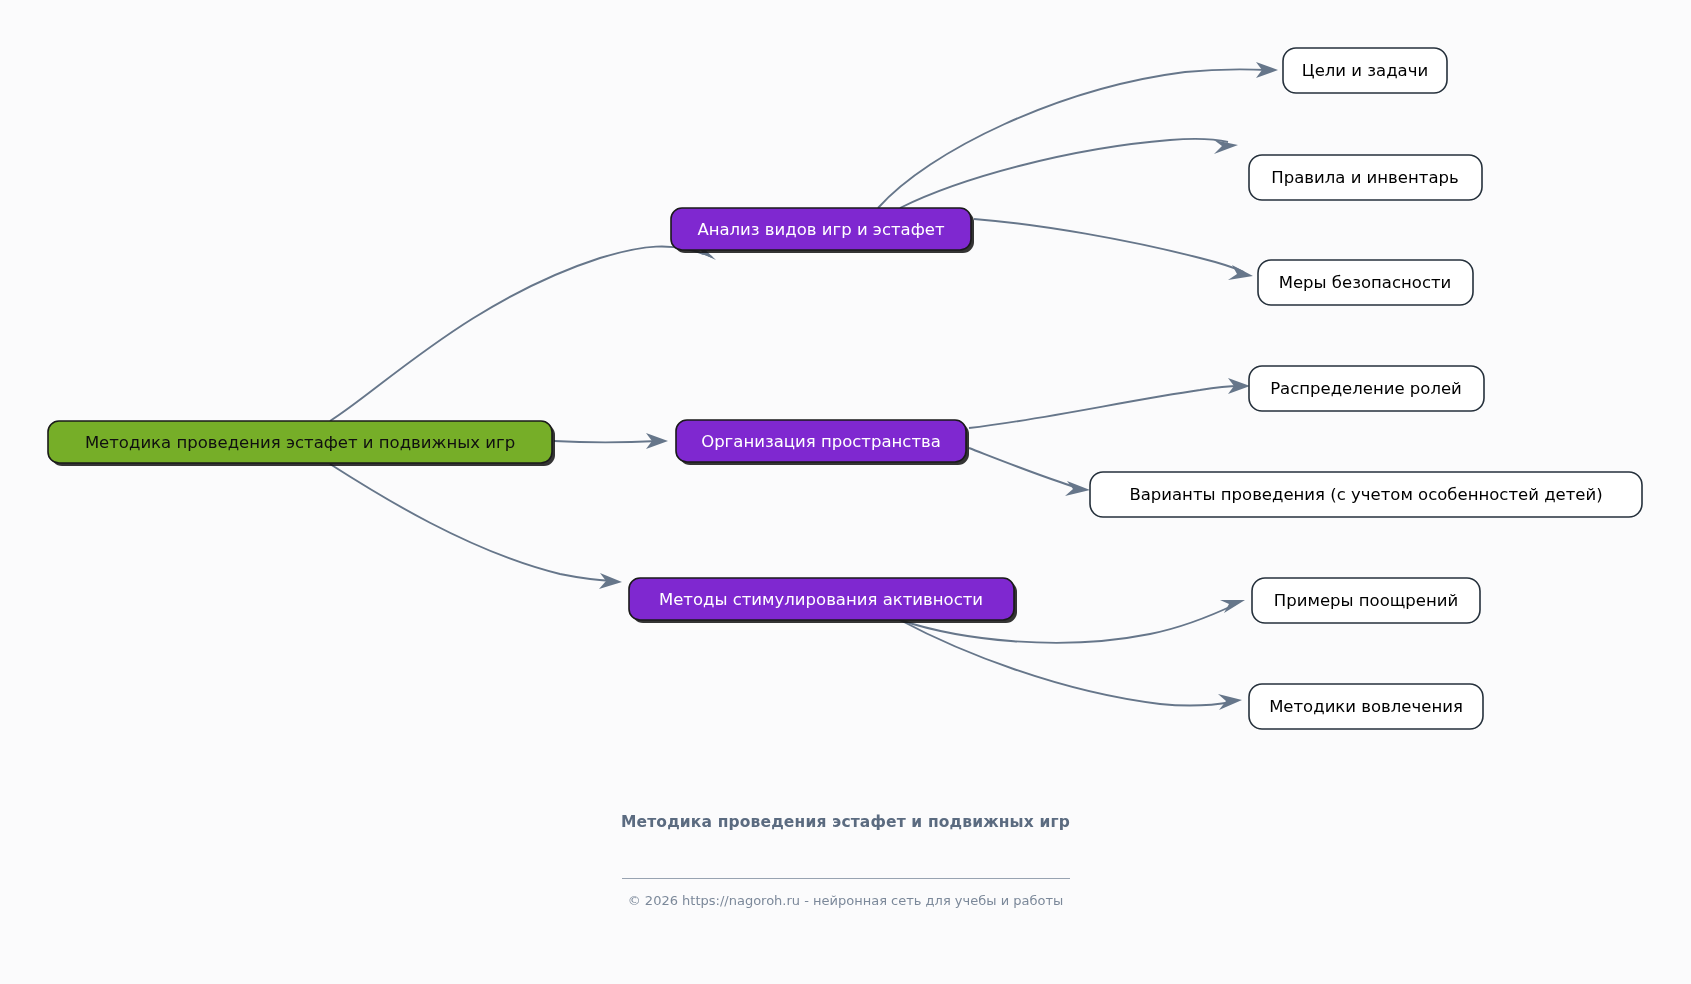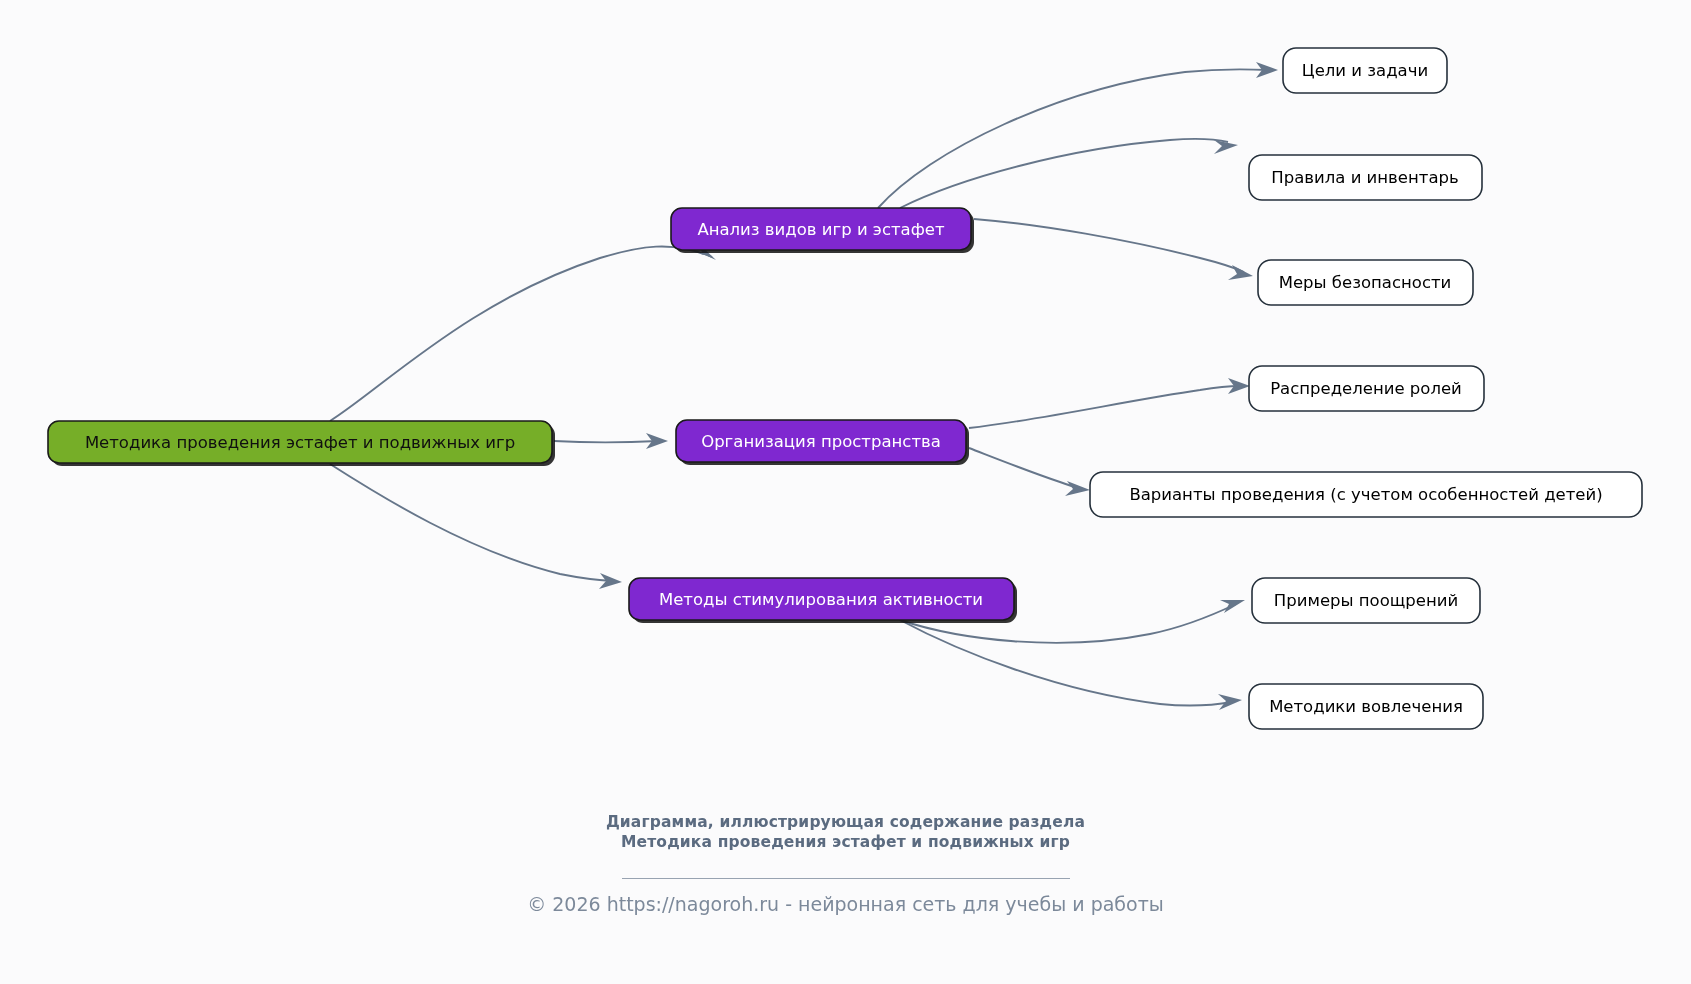--- a/index.html
+++ b/index.html
@@ -73,21 +73,21 @@
   .caption-title {
     top: 812px;
     font-size: 15.5px;
     font-weight: bold;
     color: #5b6b80;
     line-height: 1.32;
     letter-spacing: 0.15px;
   }
   .caption-copy {
     top: 893px;
-    font-size: 19px;
+    font-size: 13px;
     color: #7c899a;
   }
   .rule-line {
     position: absolute;
     top: 878px;
     left: 50%;
     transform: translateX(-50%);
     width: 448px;
     height: 1px;
     background: #98a3b1;
@@ -193,21 +193,20 @@
     </g>
 
     <g>
       <rect class="node-rect-leaf" x="1249" y="684" width="234" height="45" rx="13" ry="13"></rect>
       <text class="node-label node-label-leaf" x="1366" y="707" text-anchor="middle">Методики вовлечения</text>
     </g>
 
   </svg>
 
   <div class="caption caption-title">
-    <div>Диаграмма, иллюстрирующая содержание раздела</div>
     <div>Методика проведения эстафет и подвижных игр</div>
   </div>
 
   <div class="rule-line"></div>
 
   <div class="caption caption-copy">© 2026 https://nagoroh.ru - нейронная сеть для учебы и работы</div>
 
 </div>
 
 </body></html>

